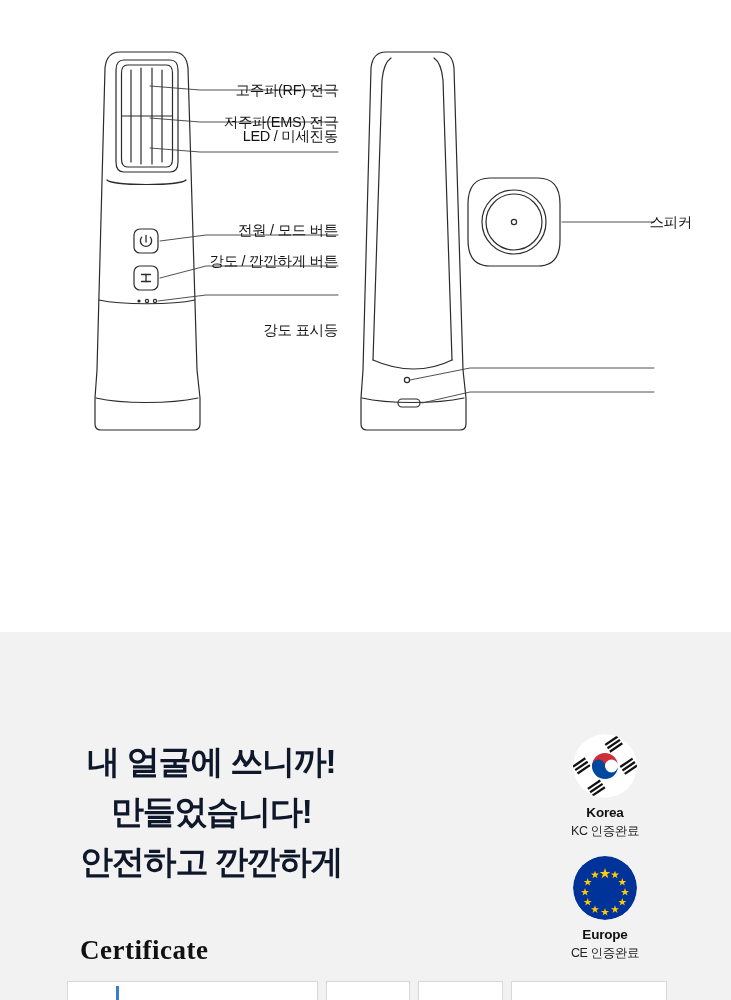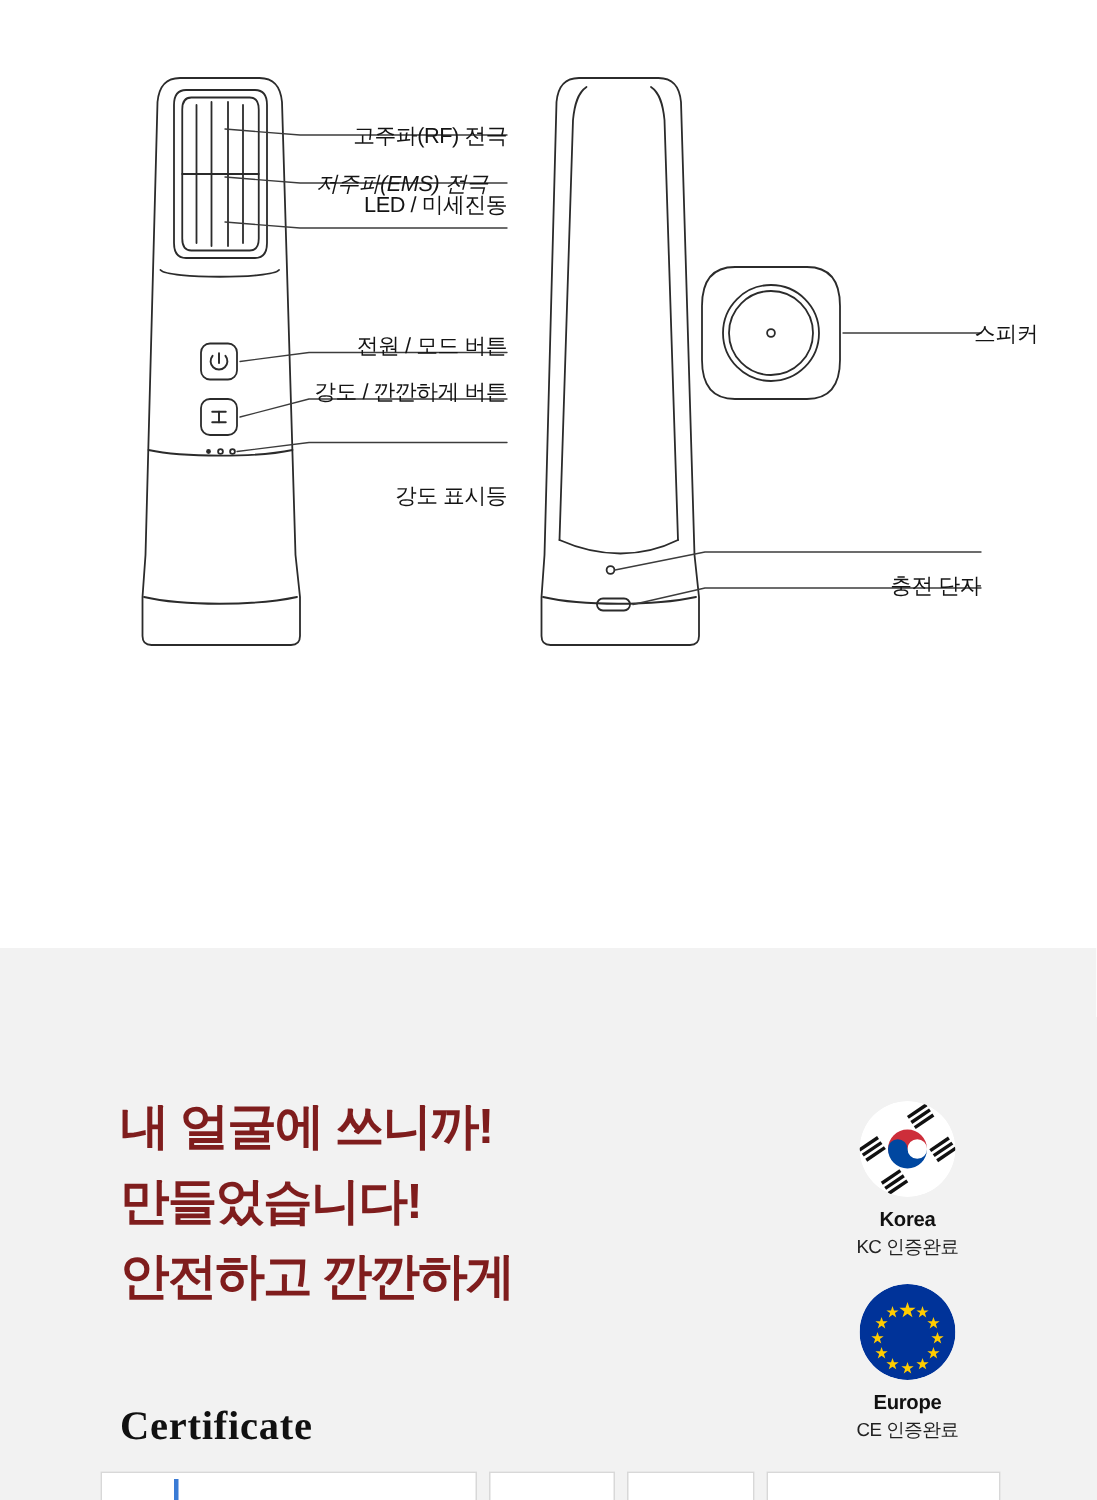--- a/index.html
+++ b/index.html
@@ -50,26 +50,27 @@
     position: absolute;
     left: 0; top: 632px;
     width: 731px;
     height: 368px;
     background: #f2f2f2;
   }
 
   .headline {
     position: absolute;
     left: 80px;
-    top: 94px;
+    top: 105px;
     font-size: 33px;
     font-weight: bold;
     line-height: 1.52;
     letter-spacing: -1.2px;
-    color: #7f1d1d;
+    color: #0f172a;
+    text-align: center;
   }
   .headline div { white-space: nowrap; }
 
   .certificate-title {
     position: absolute;
     left: 80px;
     top: 303px;
     font-family: Liberation Serif, serif;
     font-size: 27px;
     font-weight: bold;
@@ -209,28 +210,27 @@
 
       <g stroke="#3c3c3c" stroke-width="0.9">
         <path d="M562 222 L654 222"></path>
         <path d="M410 380 L470 368 L654 368"></path>
         <path d="M422 403 L470 392 L654 392"></path>
       </g>
     </g>
   </svg>
 
   <div class="callout" style="left:228px; top:81px; width:110px;">고주파(RF) 전극</div>
-  <div class="callout" style="left:197px; top:113px; width:128px;font-style:italic;">저주파(EMS) 전극</div>
+  <div class="callout" style="left:210px; top:113px; width:128px;">저주파(EMS) 전극</div>
   <div class="callout" style="left:218px; top:127px; width:120px;">LED / 미세진동</div>
   <div class="callout" style="left:218px; top:221px; width:120px;">전원 / 모드 버튼</div>
   <div class="callout" style="left:198px; top:252px; width:140px;">강도 / 깐깐하게 버튼</div>
   <div class="callout" style="left:238px; top:281px; width:100px;margin-top:40px;">강도 표시등</div>
 
   <div class="callout left-anchored" style="left:582px; top:213px; width:110px;text-align:right;">스피커</div>
-  <div class="callout" style="left:500px; top:381px; width:154px;">충전 단자</div>
 </div>
 
 <div class="grey-section">
 
   <div class="headline">
     <div>내 얼굴에 쓰니까!</div>
     <div>만들었습니다!</div>
     <div>안전하고 깐깐하게</div>
   </div>
 

